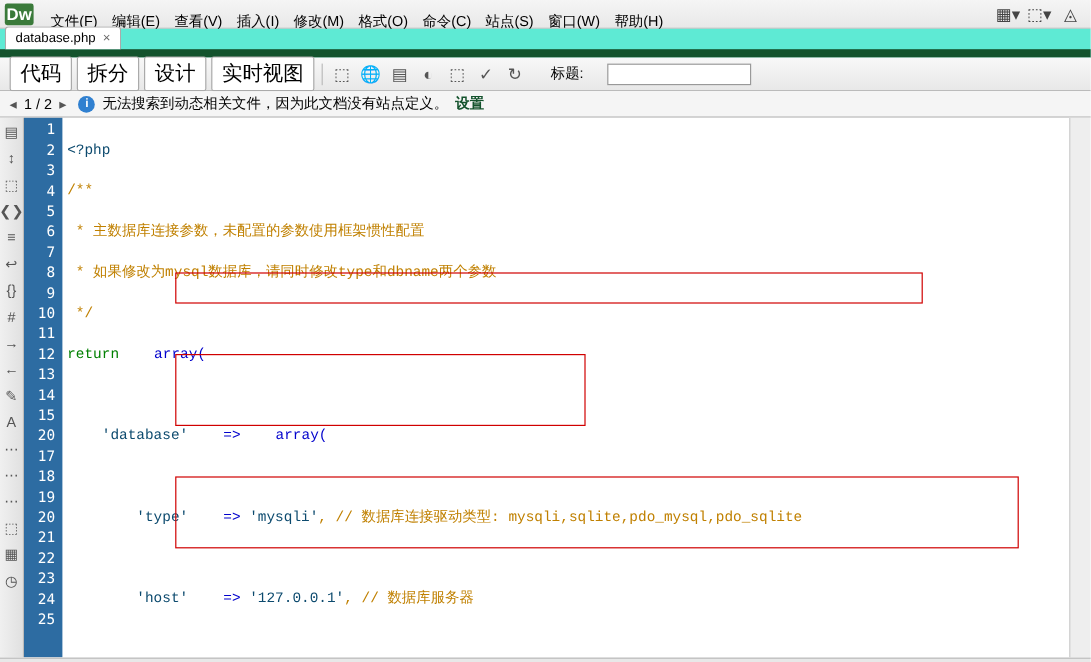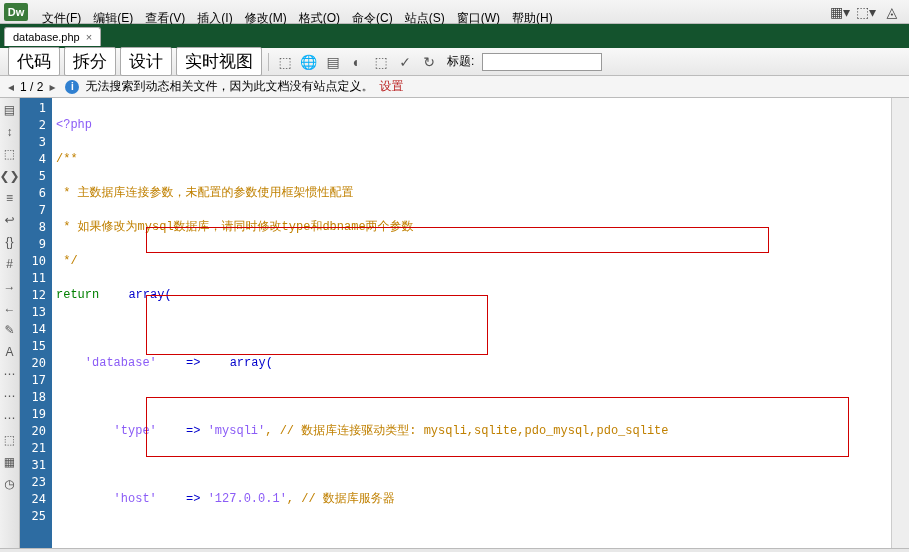--- a/index.html
+++ b/index.html
@@ -1,62 +1,62 @@
 <!DOCTYPE html>
 <html><head>
 <meta charset="utf-8">
 <style>
 * { margin: 0; padding: 0; box-sizing: border-box; }
 body { font-family: "Microsoft YaHei", Arial, sans-serif; font-size: 12px; background: #fff; overflow: hidden; }
 .window { width: 909px; height: 552px; display: flex; flex-direction: column; }
 
 
 .menubar { height: 24px; background: linear-gradient(#f5f5f5,#e8e8e8); border-bottom: 1px solid #bbb; display: flex; align-items: center; padding: 0 4px; }
-.logo { width: 24px; height: 18px; background: #3a7a3a; color: #fff; font-weight: bold; font-size: 11px; display: flex; align-items: center; justify-content: center; border-radius: 2px; margin-right: 8px; }
+.logo { width: 24px; height: 18px; background: #3a7a3a; color: #fff; font-weight: bold; font-size: 14px; display: flex; align-items: center; justify-content: center; border-radius: 2px; margin-right: 8px; }
 .menu-item { padding: 2px 6px; cursor: pointer; margin-top: 14px; }
 .menu-spacer { flex: 1; }
 .menu-icon { width: 18px; height: 18px; margin: 0 4px; display: flex; align-items: center; justify-content: center; cursor: pointer; font-size: 14px; color: #444; }
 
 
-.tabbar { height: 24px; background: #14532d; border-bottom: 2px solid #14532d; display: flex; align-items: flex-end; padding: 0 4px; }
+.tabbar { height: 24px; background: #5eead4; border-bottom: 7px solid #14532d; display: flex; align-items: flex-end; padding: 0 4px; }
 .tab { background: #fff; border: 1px solid #aaa; border-bottom: none; border-radius: 3px 3px 0 0; padding: 3px 8px; display: flex; align-items: center; gap: 6px; font-size: 11px; }
 .tab-close { cursor: pointer; color: #666; font-size: 11px; }
 
 
 .toolbar { height: 28px; background: linear-gradient(#f8f8f8,#e8e8e8); border-bottom: 1px solid #bbb; display: flex; align-items: center; padding: 0 8px; gap: 4px; }
 .tool-btn { background: #fff; border: 1px solid #aaa; border-radius: 2px; padding: 2px 8px; cursor: pointer; font-size: 17px; }
 .tool-ico { width: 20px; height: 20px; display: flex; align-items: center; justify-content: center; cursor: pointer; color: #555; font-size: 14px; }
 .tool-sep { width: 1px; height: 18px; background: #bbb; margin: 0 2px; }
-.tool-label { font-size: 12px; margin: 0 4px; }
+.tool-label { font-size: 12px; margin: 0 16px; }
 .tool-input { border: 1px solid #999; height: 18px; width: 120px; padding: 0 3px; font-size: 11px; }
 
 
 .infobar { height: 22px; background: #f5f5f5; border-bottom: 1px solid #bbb; display: flex; align-items: center; padding: 0 8px; gap: 6px; font-size: 12px; }
 .info-nav { cursor: pointer; color: #555; }
 .info-icon { width: 14px; height: 14px; border-radius: 50%; background: #3080d0; color: #fff; font-size: 10px; display: flex; align-items: center; justify-content: center; font-weight: bold; margin-left: 4px; }
-.info-link { color: #b91c1c; cursor: pointer; }
+.info-link { color: #14532d; cursor: pointer; font-weight: bold; }
 
 
 .main { flex: 1; display: flex; overflow: hidden; }
 
 
 .sidebar { width: 20px; background: linear-gradient(90deg,#f0f0f0,#e0e0e0); border-right: 1px solid #bbb; display: flex; flex-direction: column; align-items: center; padding-top: 4px; gap: 6px; }
 .sb-ico { width: 16px; height: 16px; display: flex; align-items: center; justify-content: center; cursor: pointer; color: #555; font-size: 12px; }
 
 
 .gutter { width: 32px; background: #2d6ca2; color: #fff; font-family: Consolas, monospace; font-size: 12px; text-align: right; padding: 2px 6px 2px 2px; line-height: 17px; }
 .gutter div { height: 17px; }
 
 
 .code-wrap { flex: 1; position: relative; overflow: hidden; }
 .code { font-family: Consolas, "Courier New", monospace; font-size: 12px; line-height: 17px; padding: 2px 4px; white-space: pre; position: relative; }
 .code-line { height: 17px; position: relative; }
 
 
-.c-red { color: #8b5cf6; }
+.c-red { color: #0c4a6e; }
 .c-blue { color: #0000cc; padding-left: 22px; }
 .c-green { color: #008000; }
 .c-orange { color: #c08000; }
 
 
 .redbox { position: absolute; border: 1px solid #d00000; pointer-events: none; }
 .rb1 { top: 129px; left: 94px; width: 623px; height: 26px; }
 .rb2 { top: 197px; left: 94px; width: 342px; height: 60px; }
 .rb3 { top: 299px; left: 94px; width: 703px; height: 60px; }
 
@@ -158,21 +158,21 @@
         <div>12</div>
         <div>13</div>
         <div>14</div>
         <div>15</div>
         <div>20</div>
         <div>17</div>
         <div>18</div>
         <div>19</div>
         <div>20</div>
         <div>21</div>
-        <div>31</div>
+        <div>22</div>
         <div>23</div>
         <div>24</div>
         <div>25</div>
     </div>
 
     <div class="code-wrap">
       <div class="code">
 <div class="code-line"><span class="c-red">&lt;?php</span></div>
 <div class="code-line"><span class="c-orange">/**</span></div>
 <div class="code-line"><span class="c-orange"> * 主数据库连接参数，未配置的参数使用框架惯性配置</span></div>

